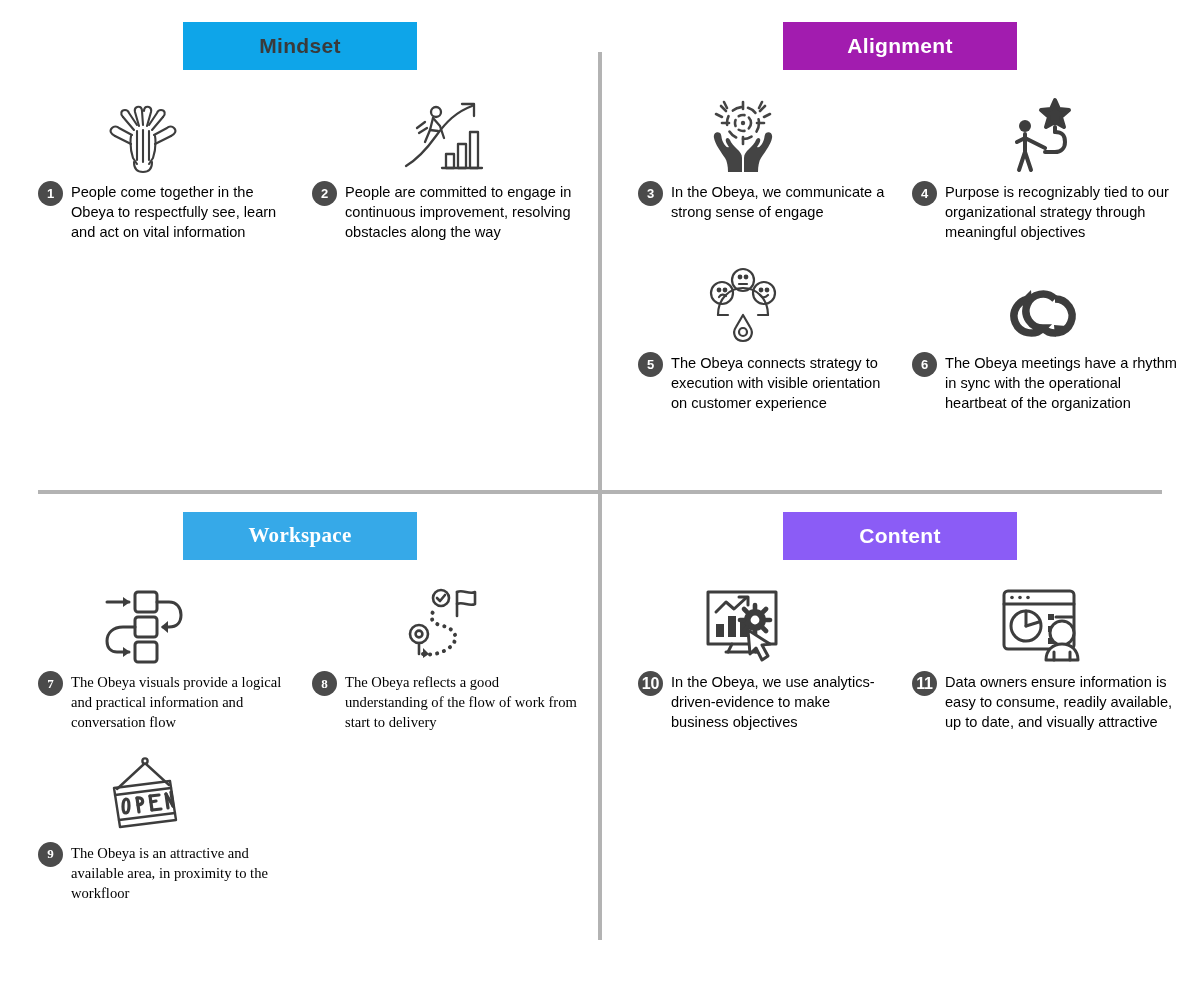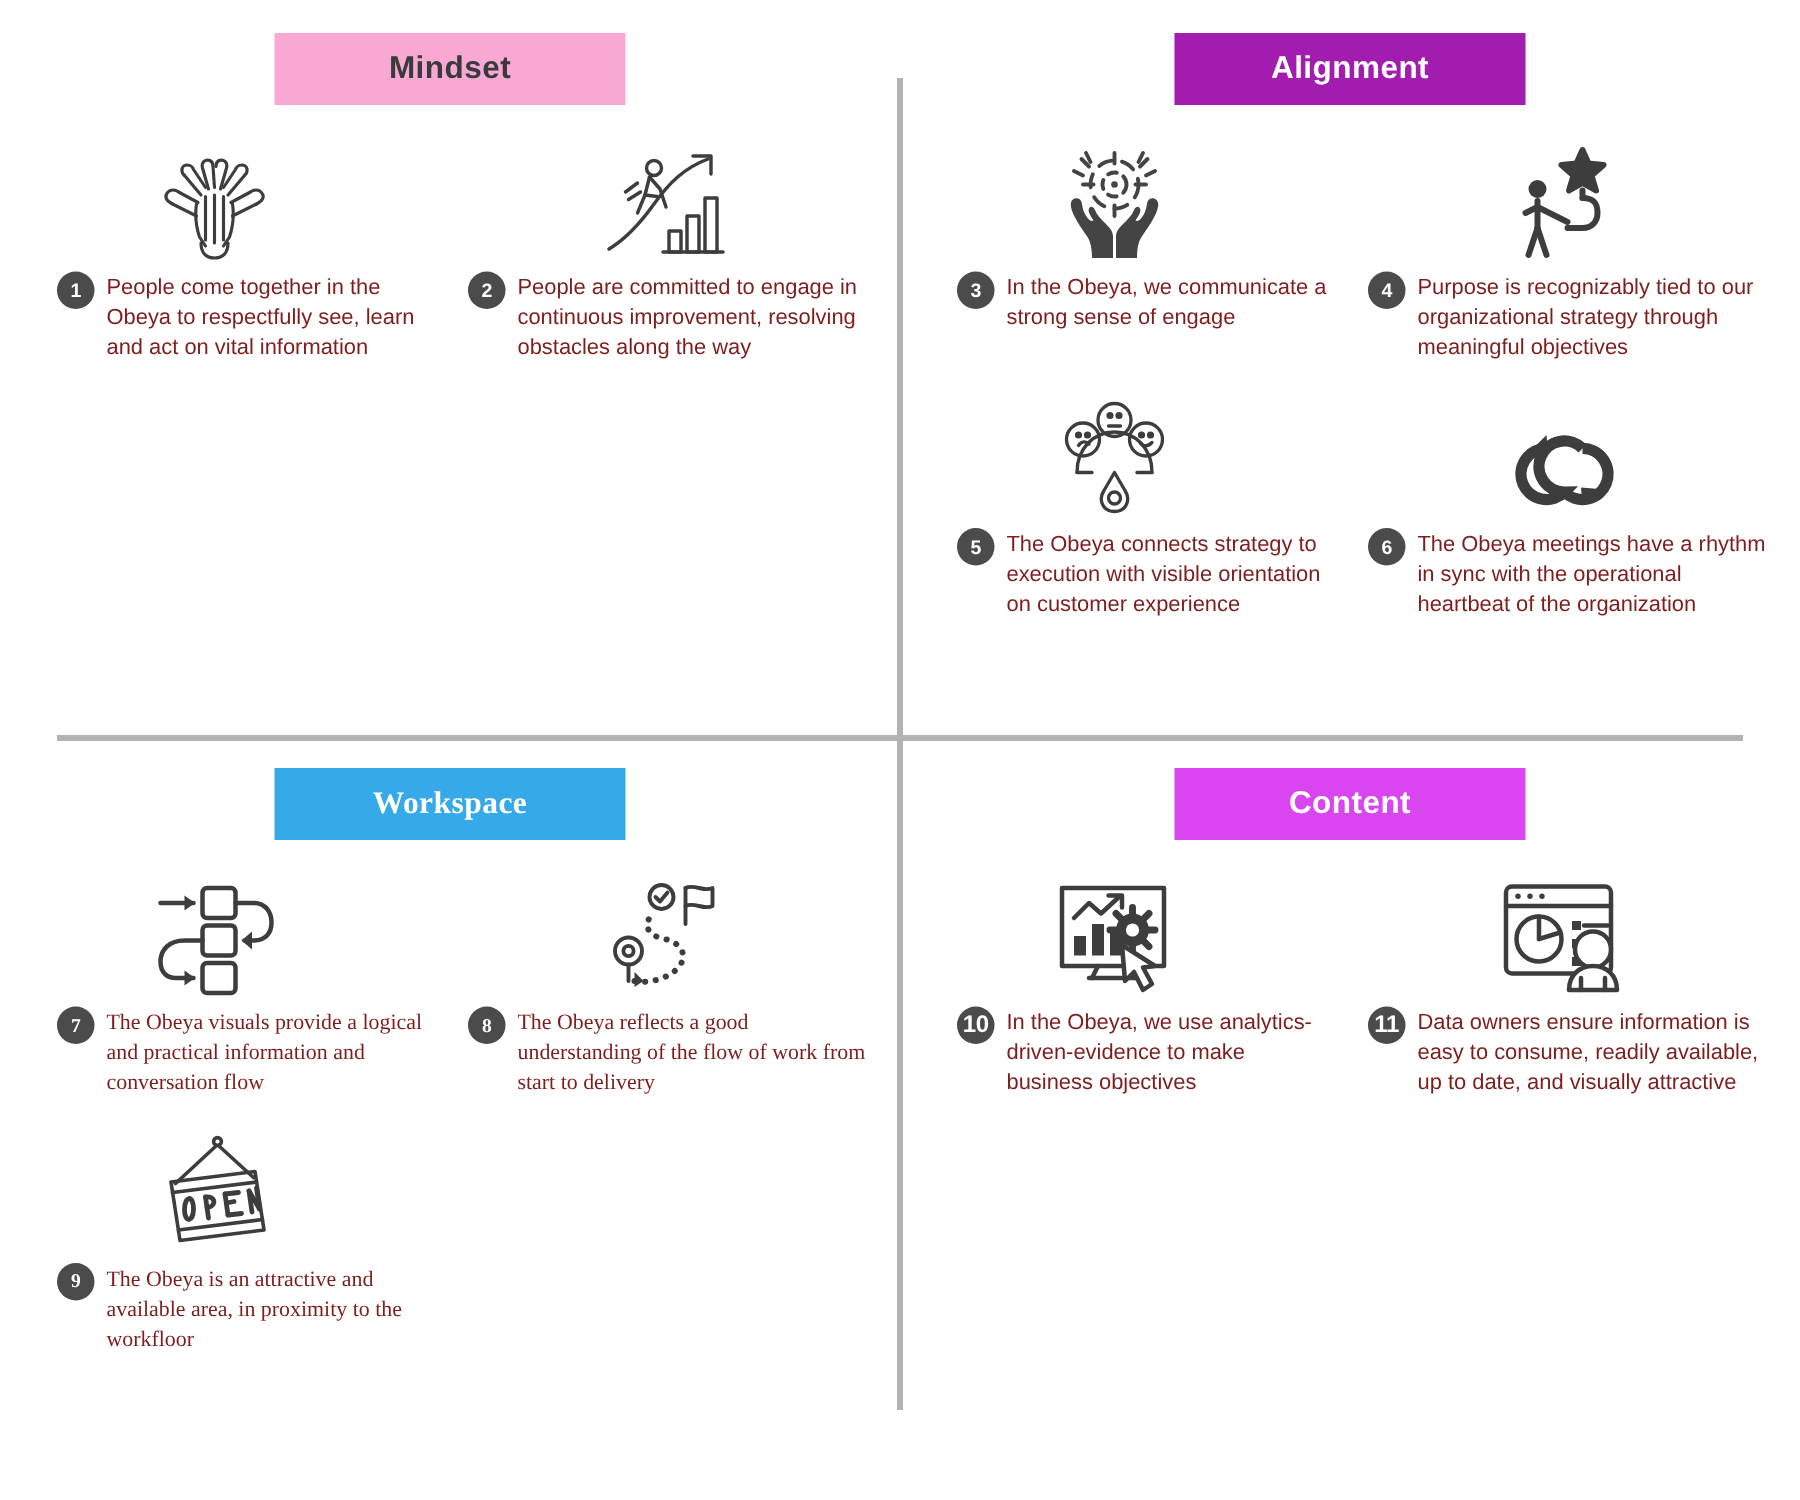--- a/index.html
+++ b/index.html
@@ -58,24 +58,24 @@
   }
   .chip {
     display: inline-block;
     min-width: 234px;
     padding: 13px 26px 14px;
     font-size: 21px;
     font-weight: bold;
     letter-spacing: 0.3px;
     line-height: 1;
   }
-  .chip.yellow { background: #f9a8d4; color: #3a3a3a; }
+  .chip.yellow { background: #0ea5e9; color: #3a3a3a; }
   .chip.pink   { background: #a21caf; color: #ffffff; }
   .chip.blue   { background: #36a9e8; color: #ffffff; }
-  .chip.green  { background: #d946ef; color: #ffffff; }
+  .chip.green  { background: #8b5cf6; color: #ffffff; }
 
   
   .items {
     position: absolute;
     left: 0;
     top: 88px;
     width: 600px;
     display: grid;
     grid-template-columns: 300px 300px;
     row-gap: 0px;
@@ -117,21 +117,21 @@
     align-items: center;
     justify-content: center;
     margin-top: 1px;
     letter-spacing: -0.2px;
   }
   .badge.wide { font-size: 16px; }
 
   .item-text {
     font-size: 14.6px;
     line-height: 20.2px;
-    color: #7f1d1d;
+    color: #000000;
     max-width: 232px;
     padding-top: 2px;
   }
   .row2 { margin-top: 16px; }
 </style>
 </head>
 <body>
 
 <div id="board">
 

